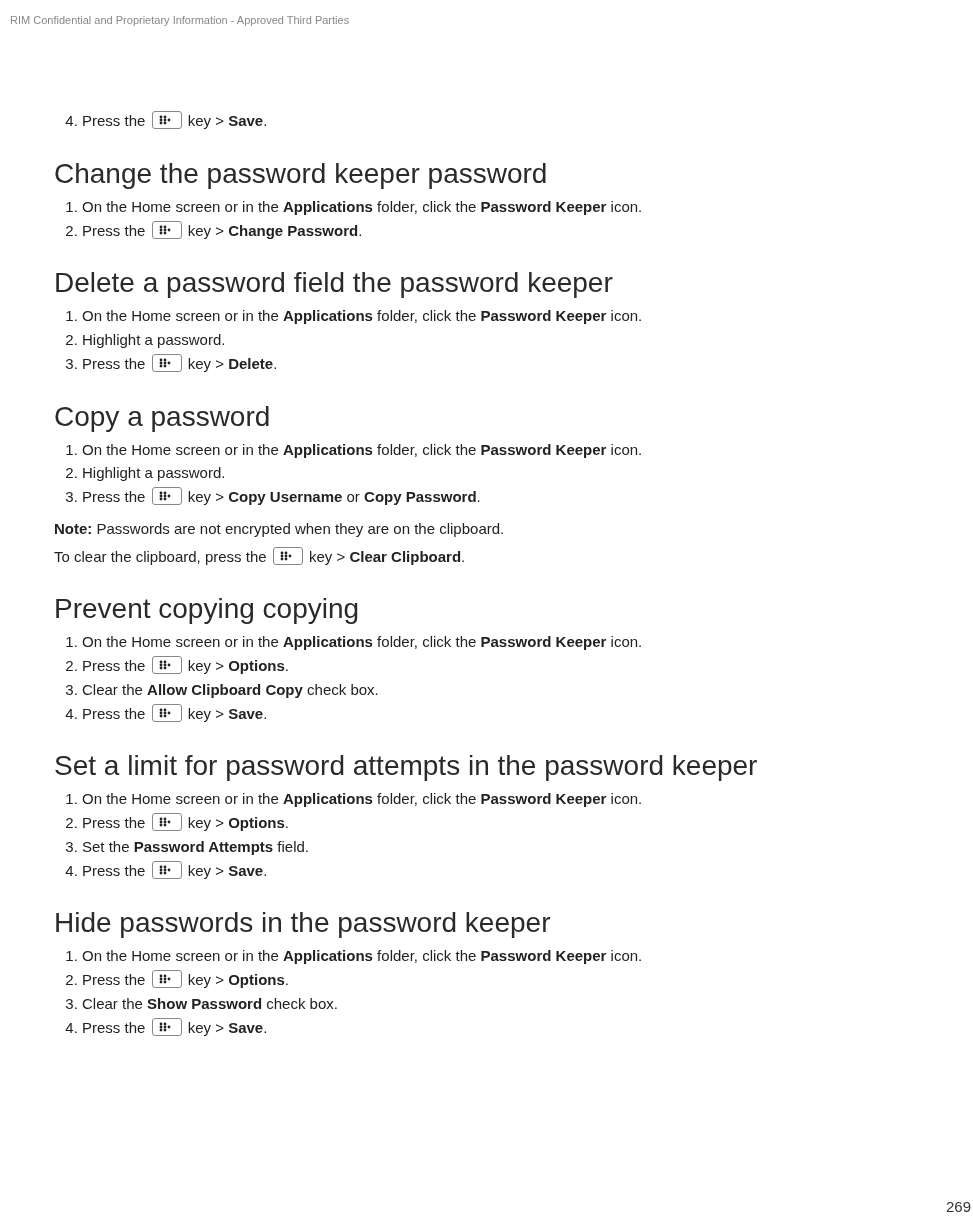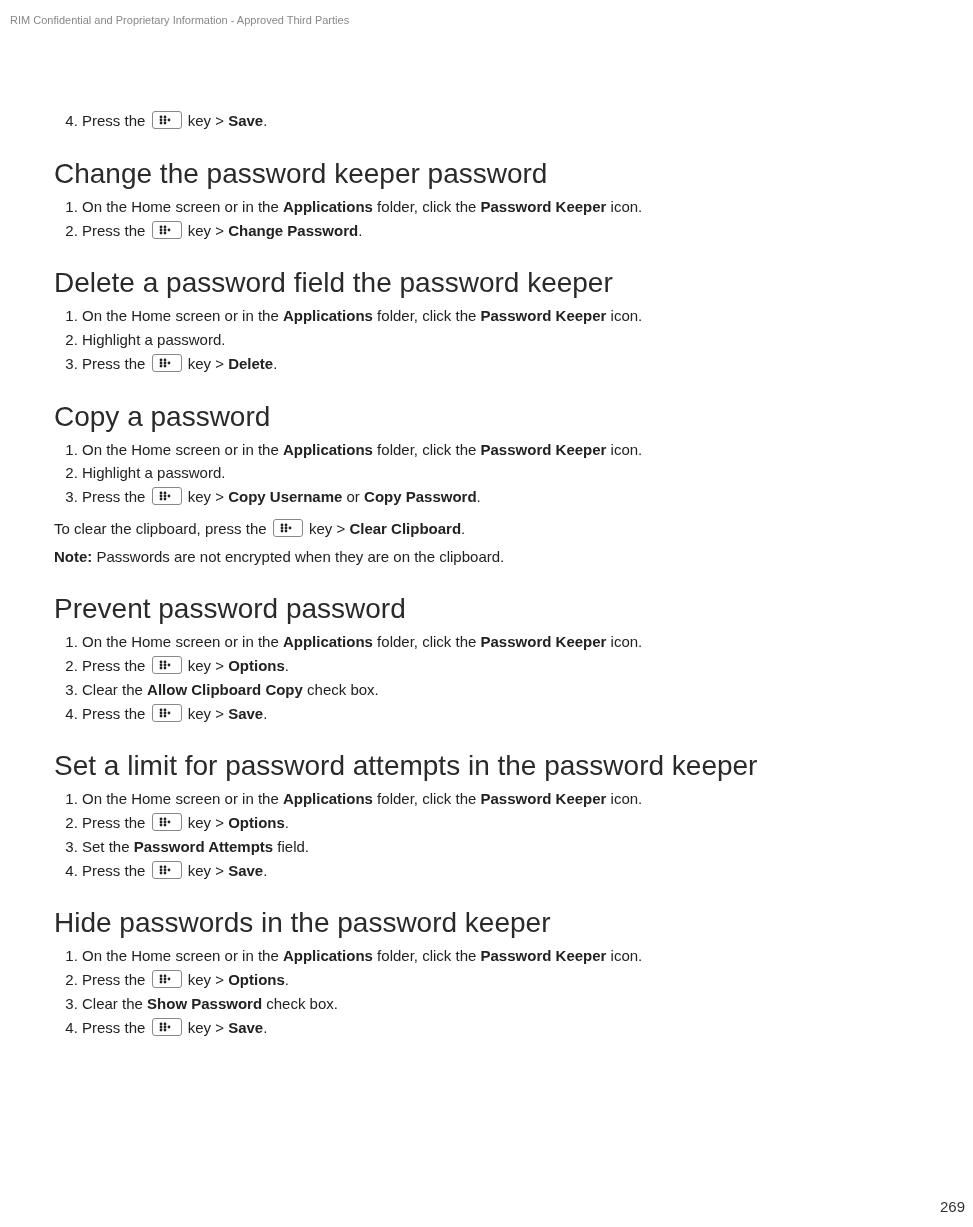--- a/index.html
+++ b/index.html
@@ -38,21 +38,21 @@
     line-height: 1.45;
   }
   .para {
     font-size: 15px;
     margin: 6px 0 2px 0;
     line-height: 1.45;
   }
   .footer {
     position: absolute;
     bottom: 12px;
-    right: 8px;
+    right: 2px;
     font-size: 15px;
     color: #333;
   }
   .bb-key {
     display: inline-block;
     width: 28px;
     height: 16px;
     border: 1px solid #888;
     border-radius: 3px;
     vertical-align: -3px;
@@ -118,31 +118,31 @@
       <li>Press the <span class="bb-key"><svg width="18" height="10" viewBox="0 0 18 10">
             <circle cx="3" cy="2" r="1.4" fill="#222"></circle>
             <circle cx="7" cy="2" r="1.4" fill="#222"></circle>
             <circle cx="3" cy="5" r="1.4" fill="#222"></circle>
             <circle cx="7" cy="5" r="1.4" fill="#222"></circle>
             <circle cx="11" cy="5" r="1.4" fill="#222"></circle>
             <circle cx="3" cy="8" r="1.4" fill="#222"></circle>
             <circle cx="7" cy="8" r="1.4" fill="#222"></circle>
           </svg></span> key &gt; <b>Copy Username</b> or <b>Copy Password</b>.</li>
     </ol>
+    <div class="para"><b>Note:</b> Passwords are not encrypted when they are on the clipboard.</div>
     <div class="para">To clear the clipboard, press the <span class="bb-key"><svg width="18" height="10" viewBox="0 0 18 10">
           <circle cx="3" cy="2" r="1.4" fill="#222"></circle>
           <circle cx="7" cy="2" r="1.4" fill="#222"></circle>
           <circle cx="3" cy="5" r="1.4" fill="#222"></circle>
           <circle cx="7" cy="5" r="1.4" fill="#222"></circle>
           <circle cx="11" cy="5" r="1.4" fill="#222"></circle>
           <circle cx="3" cy="8" r="1.4" fill="#222"></circle>
           <circle cx="7" cy="8" r="1.4" fill="#222"></circle>
         </svg></span> key &gt; <b>Clear Clipboard</b>.</div>
-    <div class="para"><b>Note:</b> Passwords are not encrypted when they are on the clipboard.</div>
-    <h2>Prevent password password</h2>
+    <h2>Prevent copying copying</h2>
     <ol>
       <li>On the Home screen or in the <b>Applications</b> folder, click the <b>Password Keeper</b> icon.</li>
       <li>Press the <span class="bb-key"><svg width="18" height="10" viewBox="0 0 18 10">
             <circle cx="3" cy="2" r="1.4" fill="#222"></circle>
             <circle cx="7" cy="2" r="1.4" fill="#222"></circle>
             <circle cx="3" cy="5" r="1.4" fill="#222"></circle>
             <circle cx="7" cy="5" r="1.4" fill="#222"></circle>
             <circle cx="11" cy="5" r="1.4" fill="#222"></circle>
             <circle cx="3" cy="8" r="1.4" fill="#222"></circle>
             <circle cx="7" cy="8" r="1.4" fill="#222"></circle>

